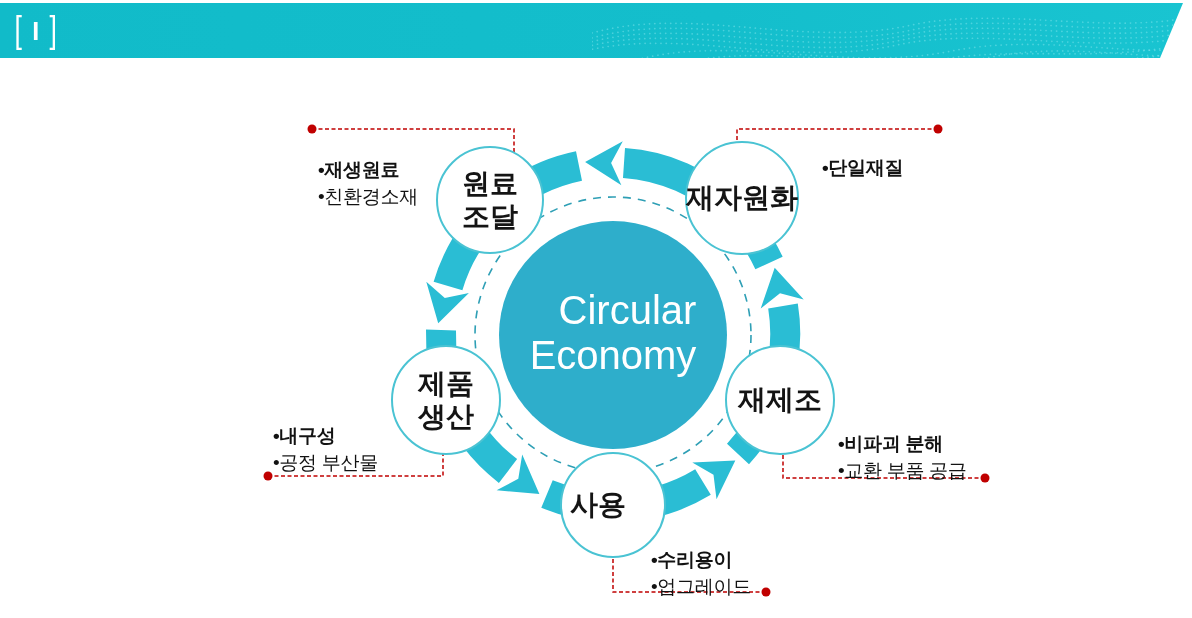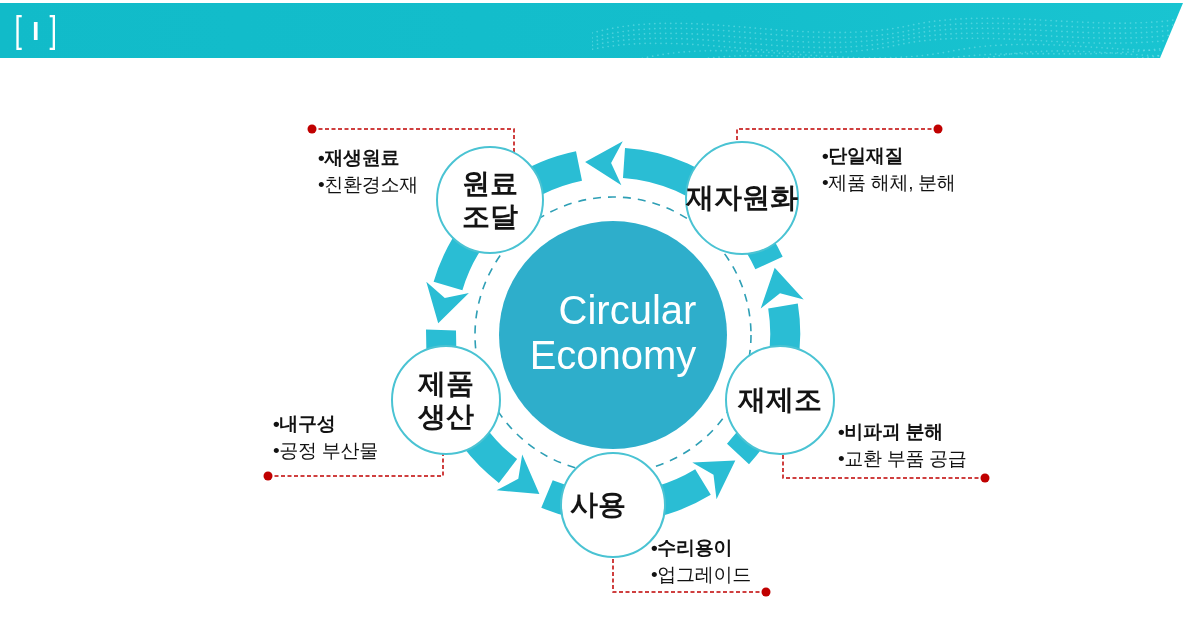--- a/index.html
+++ b/index.html
@@ -27,21 +27,21 @@
   
   .diagram-svg{position:absolute;left:0;top:0;}
   .center-label{
     position:absolute;left:613px;top:333px;transform:translate(-50%,-50%);
     color:#ffffff;font-size:40px;font-weight:400;line-height:1.13;text-align:right;white-space:nowrap;
   }
   .node-label{
     position:absolute;transform:translate(-50%,-50%);
     color:#141414;font-size:28px;font-weight:600;line-height:1.18;text-align:center;white-space:nowrap;
   }
-  .note{position:absolute;font-size:19px;color:#121212;line-height:27px;white-space:nowrap;letter-spacing:-0.3px;}
+  .note{position:absolute;font-size:19px;color:#121212;line-height:27px;white-space:nowrap;letter-spacing:-0.3px;margin-top:12px;}
   .note .nl1{font-weight:700;}
   .note .nl2{font-weight:400;}
 </style>
 </head>
 <body>
 
 <div class="slide">
 
   <div class="header">
     <svg class="wave" viewBox="0 0 600 55" aria-hidden="true">
@@ -137,21 +137,20 @@
   <div class="node-label" style="left:742px;top:198px">
     <div>재자원화</div>
   </div>
 
   <div class="note" style="left:318px;top:144px">
     <div class="nl1">•재생원료</div>
     <div class="nl2">•친환경소재</div>
   </div>
   <div class="note" style="left:822px;top:142px">
     <div class="nl1">•단일재질</div>
-    <div class="nl2">•제품 해체, 분해</div>
   </div>
   <div class="note" style="left:273px;top:410px">
     <div class="nl1">•내구성</div>
     <div class="nl2">•공정 부산물</div>
   </div>
   <div class="note" style="left:838px;top:418px">
     <div class="nl1">•비파괴 분해</div>
     <div class="nl2">•교환 부품 공급</div>
   </div>
   <div class="note" style="left:651px;top:534px">

